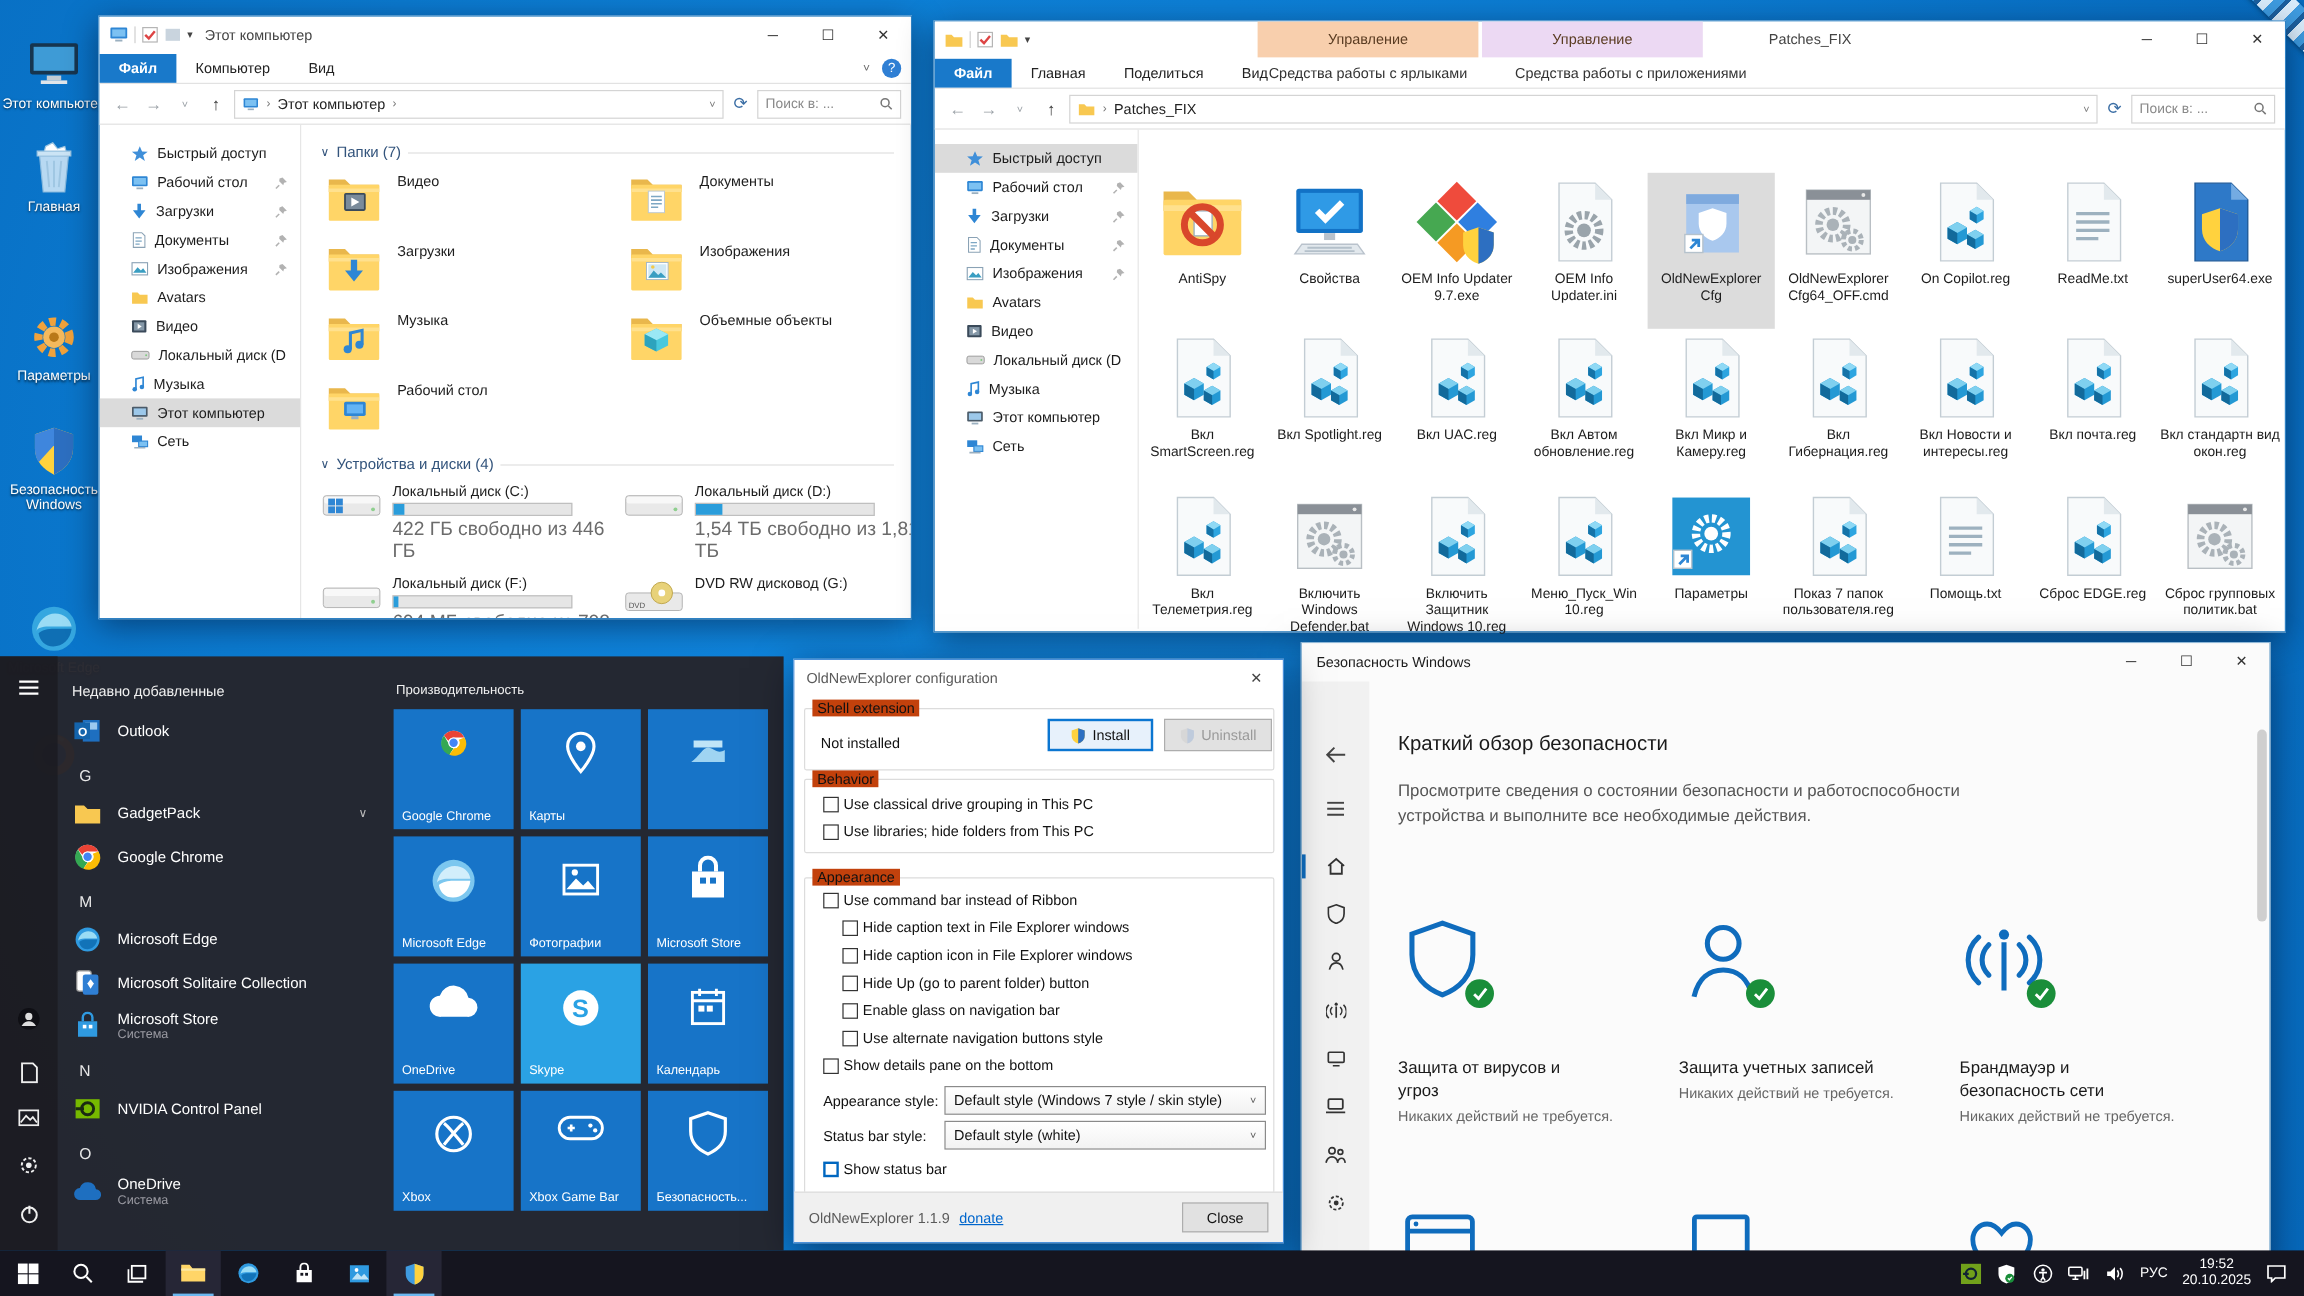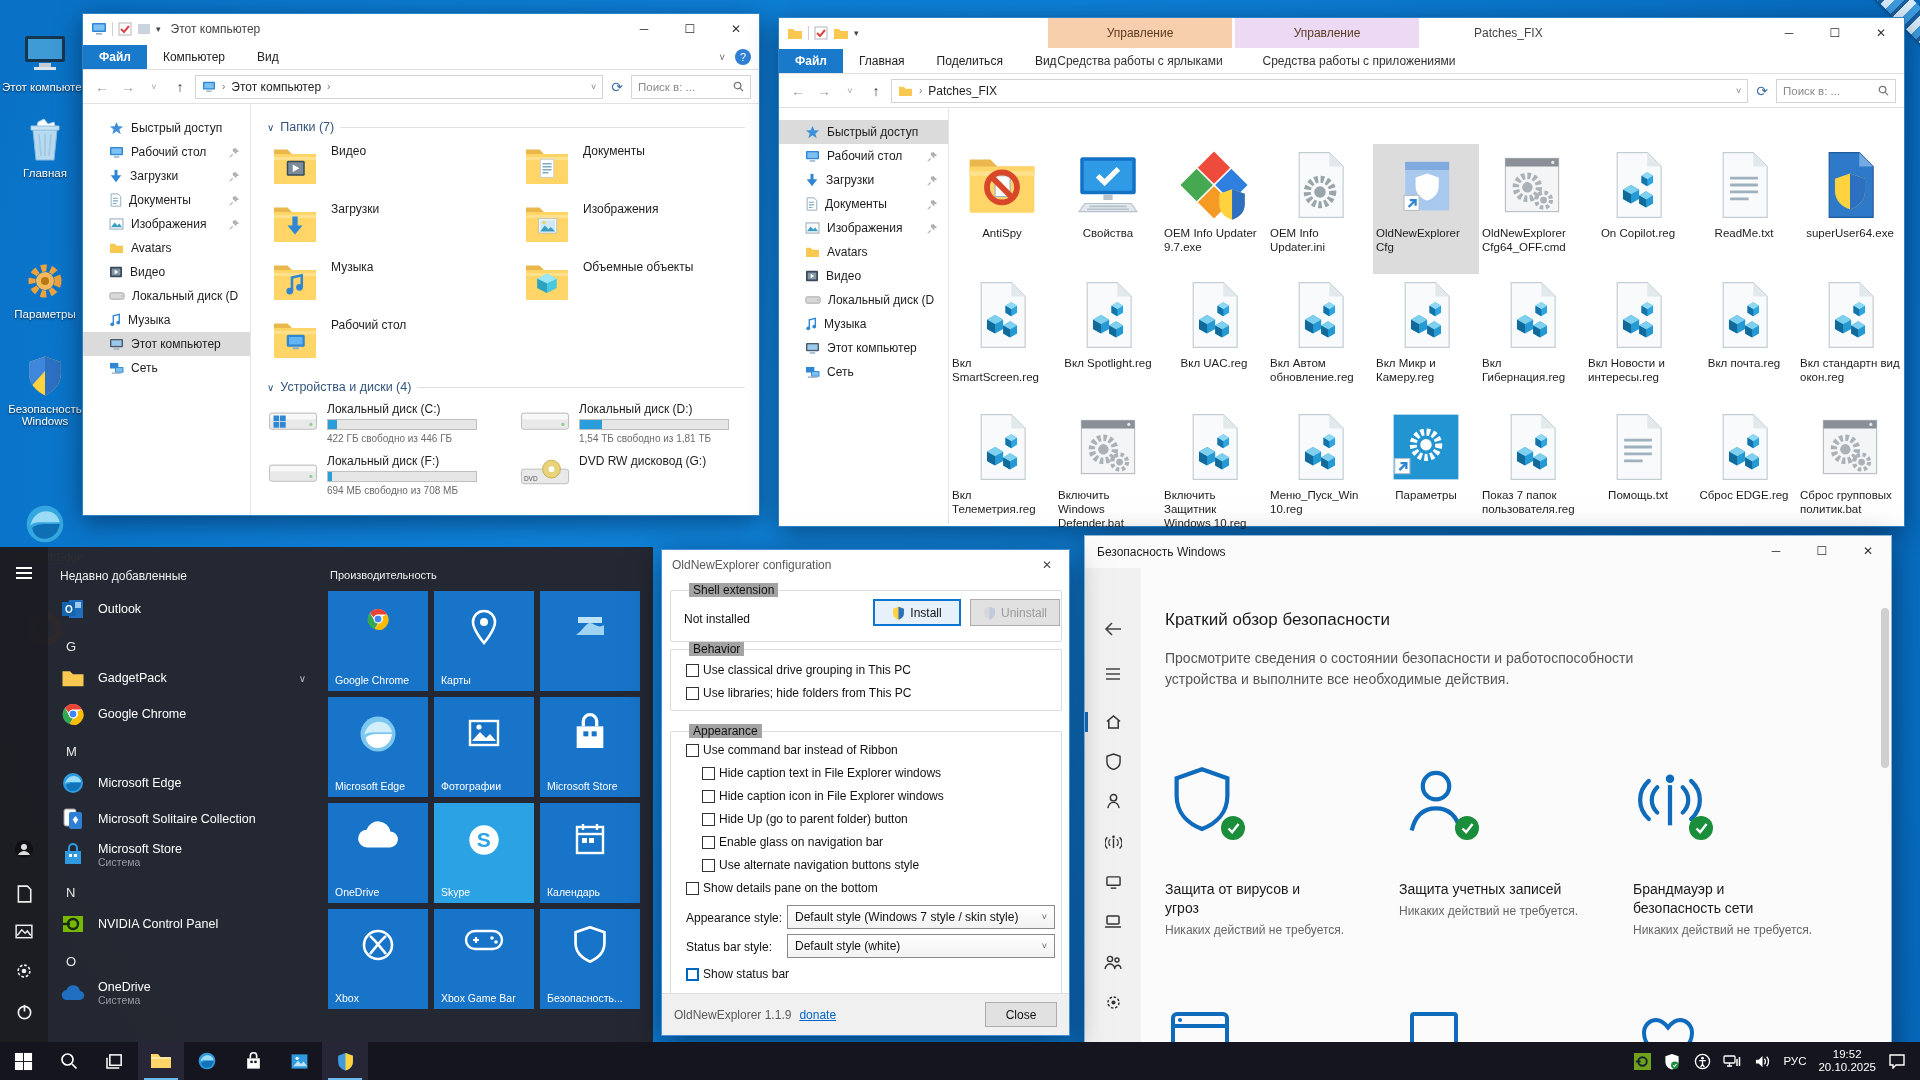--- a/index.html
+++ b/index.html
@@ -45,27 +45,27 @@
   .fgrid { display:grid; grid-template-columns:252px 252px; row-gap:8px; }
   .ftile { display:flex; gap:8px; height:50px; }
   .ftile .fi { width:56px; height:48px; flex:none; }
   .ftile .fl { font-size:12px; color:#1d1d1d; padding-top:2px; }
   .dgrid { display:grid; grid-template-columns:252px 252px; row-gap:10px; margin-top:2px; }
   .dtile { display:flex; gap:8px; }
   .dtile .di { width:52px; height:40px; flex:none; }
   .dtile .dm { font-size:12px; color:#1d1d1d; }
   .dbar { width:150px; height:11px; border:1px solid #bfbfbf; background:#e6e6e6; margin:3px 0; }
   .dbar i { display:block; height:100%; background:#2a9ddb; }
-  .dinfo { font-size:10px; color:#6b6b6b; }
+  .dinfo { font-size:16px; color:#6b6b6b; }
 
   
   #rgrid { position:absolute; left:170px; top:36px; display:grid; grid-template-columns:repeat(9,106px); }
   .gtile { width:106px; display:flex; flex-direction:column; align-items:center; padding-top:4px; }
   .gtile .gi { width:74px; height:74px; display:flex; align-items:center; justify-content:center; }
-  .gtile .gl { margin-top:4px; font-size:11.5px; line-height:14px; color:#1d1d1d; text-align:left; max-width:100px; word-wrap:break-word; }
+  .gtile .gl { margin-top:4px; font-size:11.5px; line-height:14px; color:#1d1d1d; text-align:center; max-width:100px; word-wrap:break-word; }
   .gtile.sel { background:#dcdcdc; }
   .r1 { height:130px; } .r2 { height:132px; } .r3 { height:140px; }
 
   
   #startmenu { position:absolute; left:0; top:547px; width:653px; height:495px; background:rgba(37,37,44,.97); z-index:30; color:#fff; }
   #srail { position:absolute; left:0; top:0; width:48px; height:100%; background:rgba(28,28,34,.9); }
   .srico { position:absolute; left:12px; width:24px; height:24px; display:flex; align-items:center; justify-content:center; color:#eee; }
   #applist { position:absolute; left:48px; top:8px; width:272px; height:487px; overflow:hidden; }
   .alhead { font-size:12px; color:#f0f0f0; margin:14px 0 8px 12px; }
   .aletter { font-size:13px; color:#e8e8e8; margin:12px 0 6px 18px; }
@@ -79,21 +79,21 @@
   .tile { width:100px; height:100px; background:#1774c8; position:relative; }
   .tile.lt { background:#2aa2e4; }
   .tile .tico { position:absolute; left:0; right:0; top:16px; display:flex; justify-content:center; }
   .tile .tlabel { position:absolute; left:7px; bottom:5px; font-size:10.5px; color:#fff; }
 
   
   #dialog { position:absolute; left:661px; top:549px; width:409px; height:487px; background:#fff; border:1px solid #4a90d9; box-shadow:0 8px 30px rgba(0,0,20,.5); z-index:40; font-size:12px; color:#111; }
   #dlgtitle { height:30px; display:flex; align-items:center; padding-left:10px; color:#5a5a5a; }
   #dlgclose { position:absolute; right:0; top:0; width:44px; height:30px; display:flex; align-items:center; justify-content:center; color:#444; }
   .grp { position:absolute; left:8px; width:392px; border:1px solid #dcdcdc; border-radius:2px; }
-  .grp legend, .glab { position:absolute; top:-8px; left:18px; background:#a3a3a3; padding:0 4px; font-size:12px; color:#111; }
+  .grp legend, .glab { position:absolute; top:-8px; left:6px; background:#c2410c; padding:0 4px; font-size:12px; color:#111; }
   .cb { position:absolute; display:flex; align-items:center; gap:4px; font-size:12px; color:#111; }
   .cb .box { width:13px; height:13px; border:1px solid #333; background:#fff; flex:none; }
   .cb.focus .box { border:2px solid #0067c0; }
   .btn { display:flex; align-items:center; justify-content:center; gap:5px; background:#e1e1e1; border:1px solid #adadad; font-size:12px; color:#111; }
   .btn.primary { border:2px solid #0b76d1; background:#e7f1fb; }
   .btn.disabled { color:#9a9a9a; }
   .combo { position:absolute; height:24px; border:1px solid #8a8a8a; background:linear-gradient(#fff,#f2f2f2); display:flex; align-items:center; justify-content:space-between; padding:0 7px; font-size:12px; }
   .dfoot { position:absolute; left:0; right:0; bottom:0; height:42px; background:#f0f0f0; border-top:1px solid #ddd; display:flex; align-items:center; padding:0 12px; font-size:12px; color:#5a5a5a; }
   .dfoot a { color:#0066cc; margin-left:8px; }
   #closebtn { position:absolute; right:12px; width:72px; height:25px; }

